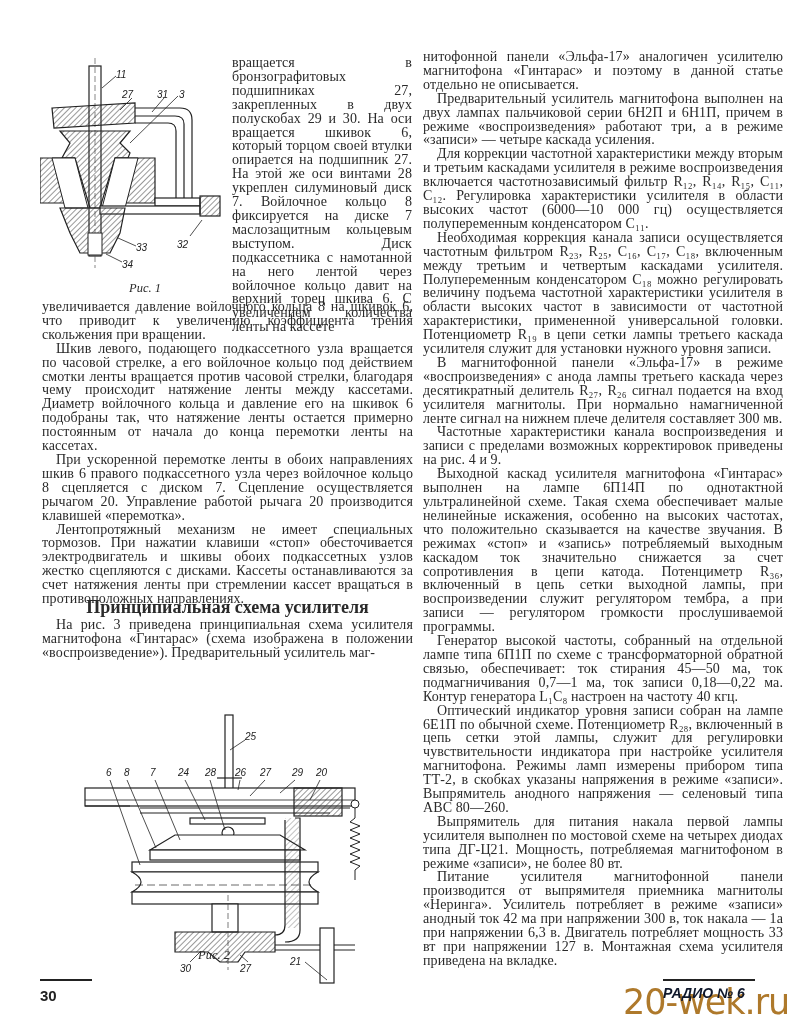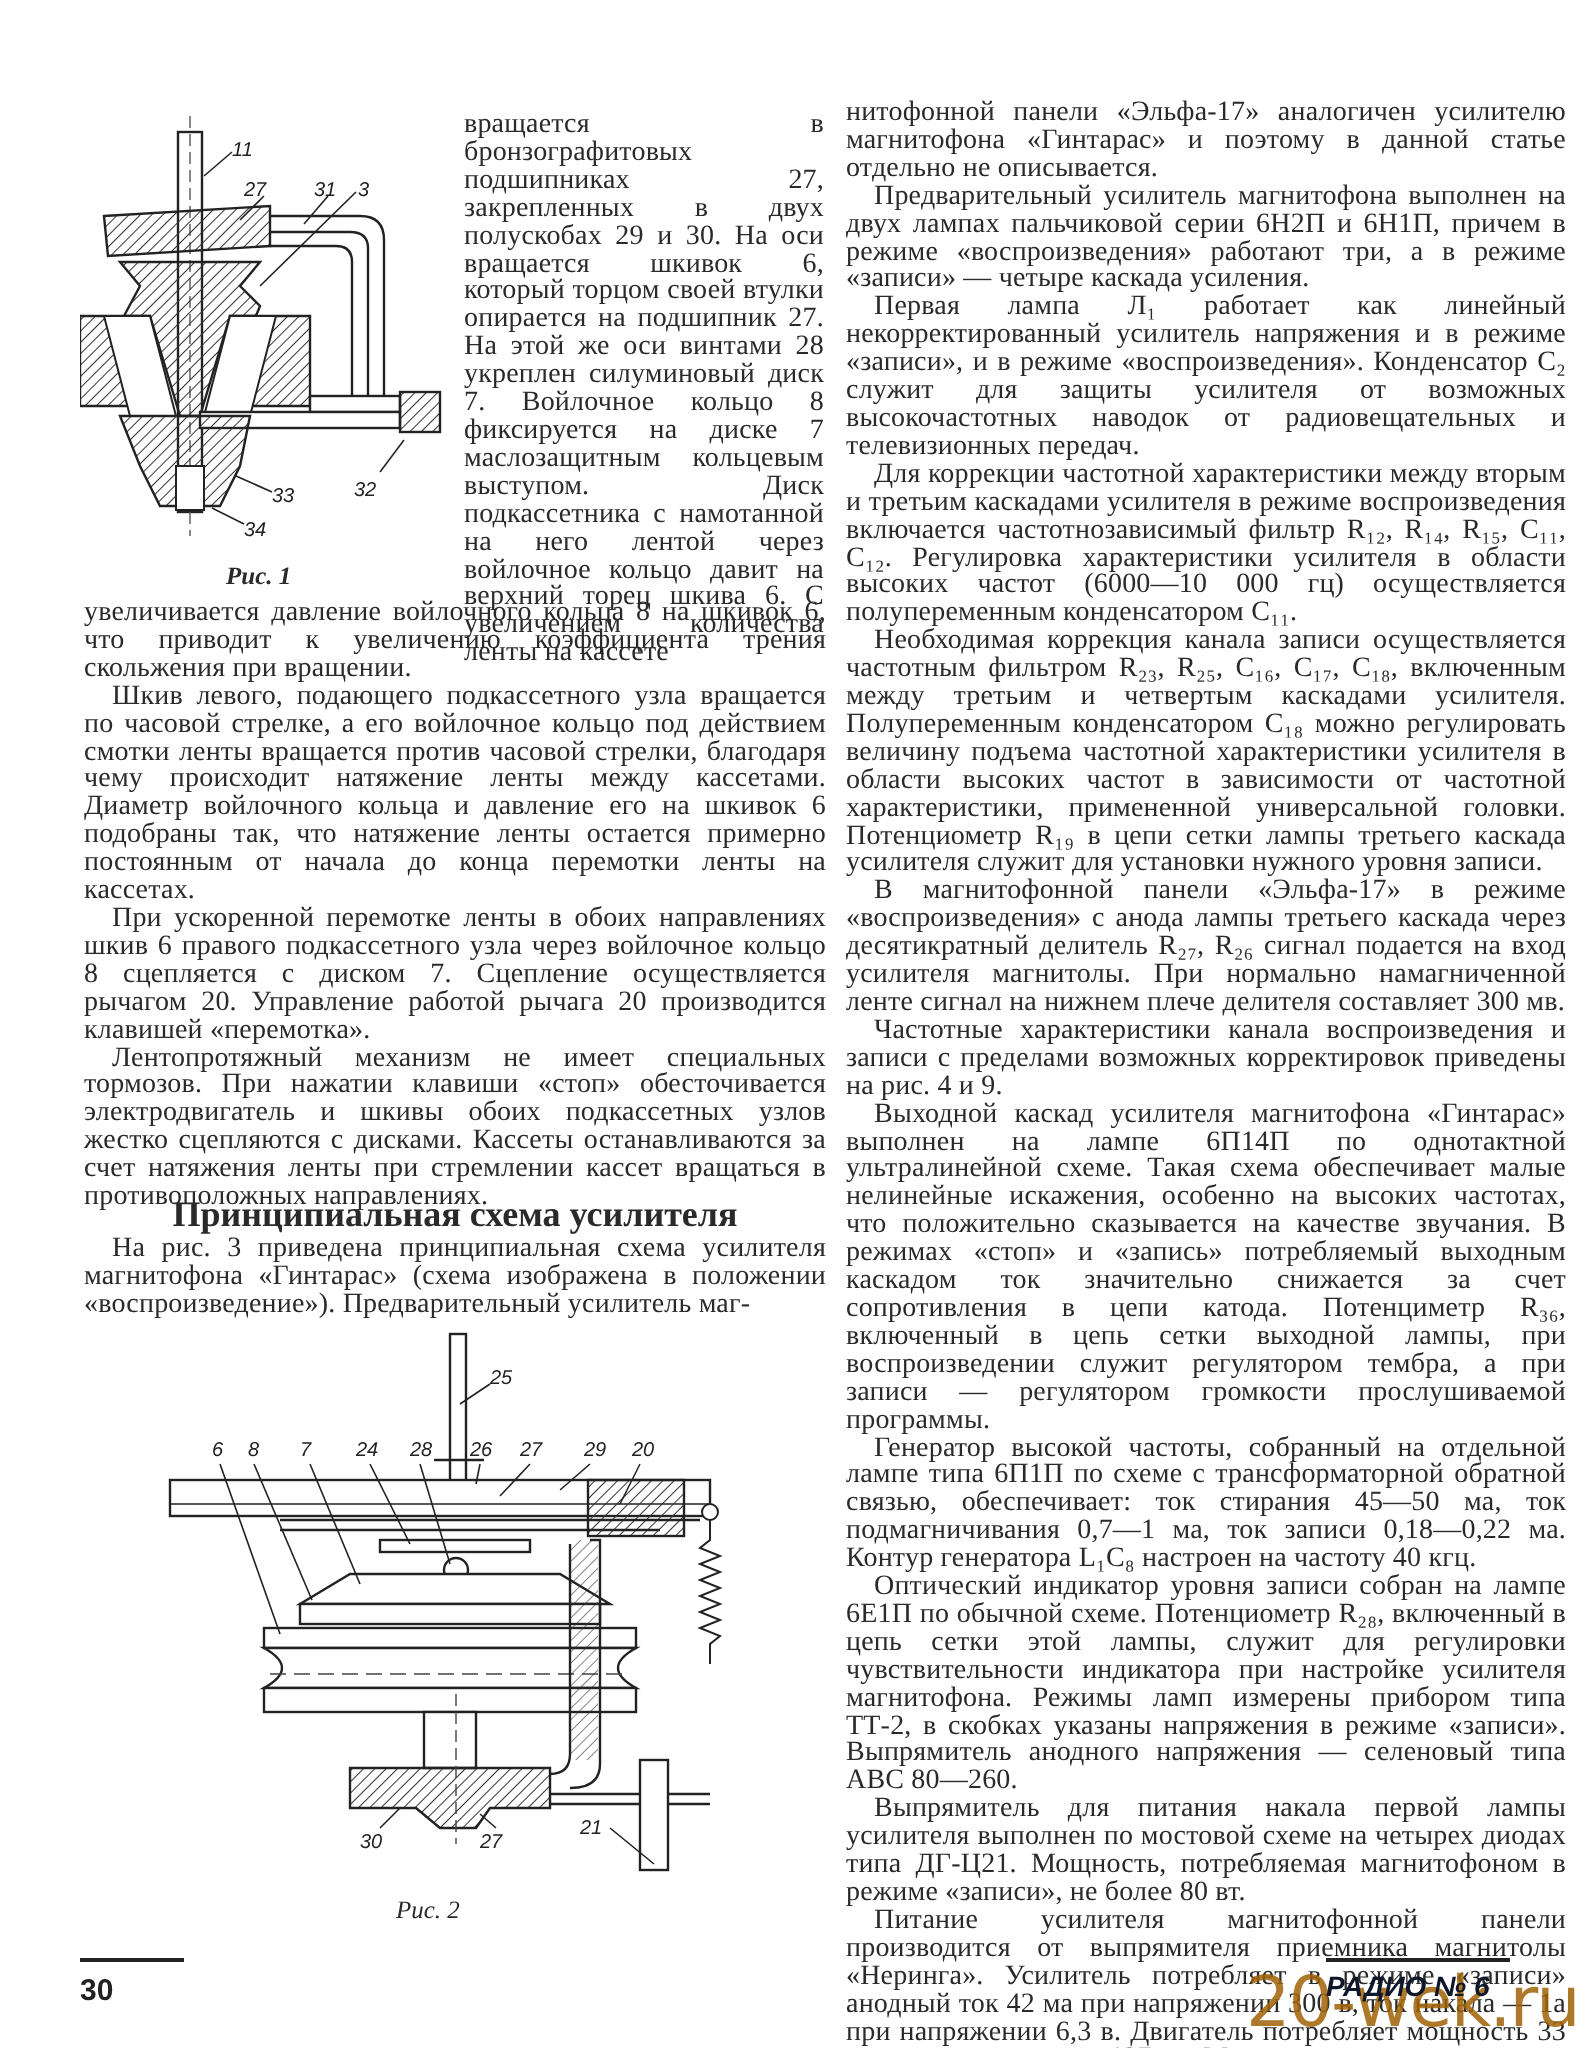--- a/index.html
+++ b/index.html
@@ -91,40 +91,40 @@
 
     <text class="lbl" x="76" y="20">11</text>
     <text class="lbl" x="82" y="40">27</text>
     <text class="lbl" x="117" y="40">31</text>
     <text class="lbl" x="139" y="40">3</text>
     <text class="lbl" x="96" y="193">33</text>
     <text class="lbl" x="82" y="210">34</text>
     <text class="lbl" x="137" y="190">32</text>
   </svg>
 </div>
-<div class="caption" style="left:113px; top:281px;font-weight:bold;">Рис. 1</div>
+<div class="caption" style="left:129px; top:281px;">Рис. 1</div>
 
 <div class="t col-a">
   <p>вращается в бронзографитовых подшипниках 27, закрепленных в двух полускобах 29 и 30. На оси вращается шкивок 6, который торцом своей втулки опирается на подшипник 27. На этой же оси винтами 28 укреплен силуминовый диск 7. Войлочное кольцо 8 фиксируется на диске 7 маслозащитным кольцевым выступом. Диск подкассетника с намотанной на него лентой через войлочное кольцо давит на верхний торец шкива 6. С увеличением количества ленты на кассете</p>
 </div>
 
 <div class="t col-b">
   <p>увеличивается давление войлочного кольца 8 на шкивок 6, что приводит к увеличению коэффициента трения скольжения при вращении.</p>
   <p class="ind">Шкив левого, подающего подкассетного узла вращается по часовой стрелке, а его войлочное кольцо под действием смотки ленты вращается против часовой стрелки, благодаря чему происходит натяжение ленты между кассетами. Диаметр войлочного кольца и давление его на шкивок 6 подобраны так, что натяжение ленты остается примерно постоянным от начала до конца перемотки ленты на кассетах.</p>
   <p class="ind">При ускоренной перемотке ленты в обоих направлениях шкив 6 правого подкассетного узла через войлочное кольцо 8 сцепляется с диском 7. Сцепление осуществляется рычагом 20. Управление работой рычага 20 производится клавишей «перемотка».</p>
   <p class="ind">Лентопротяжный механизм не имеет специальных тормозов. При нажатии клавиши «стоп» обесточивается электродвигатель и шкивы обоих подкассетных узлов жестко сцепляются с дисками. Кассеты останавливаются за счет натяжения ленты при стремлении кассет вращаться в противоположных направлениях.</p>
 </div>
 
 <div class="heading">Принципиальная схема усилителя</div>
 
 <div class="t col-c">
   <p class="ind">На рис. 3 приведена принципиальная схема усилителя магнитофона «Гинтарас» (схема изображена в положении «воспроизведение»). Предварительный усилитель маг-</p>
 </div>
 
-<div class="fig" style="left:80px; top:652px;">
+<div class="fig" style="left:80px; top:700px;">
   <svg width="290" height="285" viewBox="0 0 290 285">
     <defs>
       <pattern id="hatch2" width="4" height="4" patternUnits="userSpaceOnUse" patternTransform="rotate(45)">
         <line x1="0" y1="0" x2="0" y2="4" stroke="#333" stroke-width="1"></line>
       </pattern>
     </defs>
 
     <rect x="145" y="15" width="8" height="75" fill="#fff" stroke="#222" stroke-width="1.2"></rect>
     <line x1="137" y1="78" x2="162" y2="78" stroke="#222" stroke-width="1.2"></line>
 
@@ -186,21 +186,20 @@
     <text class="lbl" x="100" y="272">30</text>
     <text class="lbl" x="160" y="272">27</text>
     <text class="lbl" x="210" y="265">21</text>
   </svg>
 </div>
 <div class="caption" style="left:198px; top:948px;">Рис. 2</div>
 
 <div class="t col-r">
   <p>нитофонной панели «Эльфа-17» аналогичен усилителю магнитофона «Гинтарас» и поэтому в данной статье отдельно не описывается.</p>
   <p class="ind">Предварительный усилитель магнитофона выполнен на двух лампах пальчиковой серии 6Н2П и 6Н1П, причем в режиме «воспроизведения» работают три, а в режиме «записи» — четыре каскада усиления.</p>
-  <p class="ind">Первая лампа Л₁ работает как линейный некорректированный усилитель напряжения и в режиме «записи», и в режиме «воспроизведения». Конденсатор C₂ служит для защиты усилителя от возможных высокочастотных наводок от радиовещательных и телевизионных передач.</p>
   <p class="ind">Для коррекции частотной характеристики между вторым и третьим каскадами усилителя в режиме воспроизведения включается частотнозависимый фильтр R₁₂, R₁₄, R₁₅, C₁₁, C₁₂. Регулировка характеристики усилителя в области высоких частот (6000—10 000 гц) осуществляется полупеременным конденсатором C₁₁.</p>
   <p class="ind">Необходимая коррекция канала записи осуществляется частотным фильтром R₂₃, R₂₅, C₁₆, C₁₇, C₁₈, включенным между третьим и четвертым каскадами усилителя. Полупеременным конденсатором C₁₈ можно регулировать величину подъема частотной характеристики усилителя в области высоких частот в зависимости от частотной характеристики, примененной универсальной головки. Потенциометр R₁₉ в цепи сетки лампы третьего каскада усилителя служит для установки нужного уровня записи.</p>
   <p class="ind">В магнитофонной панели «Эльфа-17» в режиме «воспроизведения» с анода лампы третьего каскада через десятикратный делитель R₂₇, R₂₆ сигнал подается на вход усилителя магнитолы. При нормально намагниченной ленте сигнал на нижнем плече делителя составляет 300 мв.</p>
   <p class="ind">Частотные характеристики канала воспроизведения и записи с пределами возможных корректировок приведены на рис. 4 и 9.</p>
   <p class="ind">Выходной каскад усилителя магнитофона «Гинтарас» выполнен на лампе 6П14П по однотактной ультралинейной схеме. Такая схема обеспечивает малые нелинейные искажения, особенно на высоких частотах, что положительно сказывается на качестве звучания. В режимах «стоп» и «запись» потребляемый выходным каскадом ток значительно снижается за счет сопротивления в цепи катода. Потенциметр R₃₆, включенный в цепь сетки выходной лампы, при воспроизведении служит регулятором тембра, а при записи — регулятором громкости прослушиваемой программы.</p>
   <p class="ind">Генератор высокой частоты, собранный на отдельной лампе типа 6П1П по схеме с трансформаторной обратной связью, обеспечивает: ток стирания 45—50 ма, ток подмагничивания 0,7—1 ма, ток записи 0,18—0,22 ма. Контур генератора L₁C₈ настроен на частоту 40 кгц.</p>
   <p class="ind">Оптический индикатор уровня записи собран на лампе 6Е1П по обычной схеме. Потенциометр R₂₈, включенный в цепь сетки этой лампы, служит для регулировки чувствительности индикатора при настройке усилителя магнитофона. Режимы ламп измерены прибором типа ТТ-2, в скобках указаны напряжения в режиме «записи». Выпрямитель анодного напряжения — селеновый типа АВС 80—260.</p>
   <p class="ind">Выпрямитель для питания накала первой лампы усилителя выполнен по мостовой схеме на четырех диодах типа ДГ-Ц21. Мощность, потребляемая магнитофоном в режиме «записи», не более 80 вт.</p>
   <p class="ind">Питание усилителя магнитофонной панели производится от выпрямителя приемника магнитолы «Неринга». Усилитель потребляет в режиме «записи» анодный ток 42 ма при напряжении 300 в, ток накала — 1а при напряжении 6,3 в. Двигатель потребляет мощность 33 вт при напряжении 127 в. Монтажная схема усилителя приведена на вкладке.</p>
 </div>

